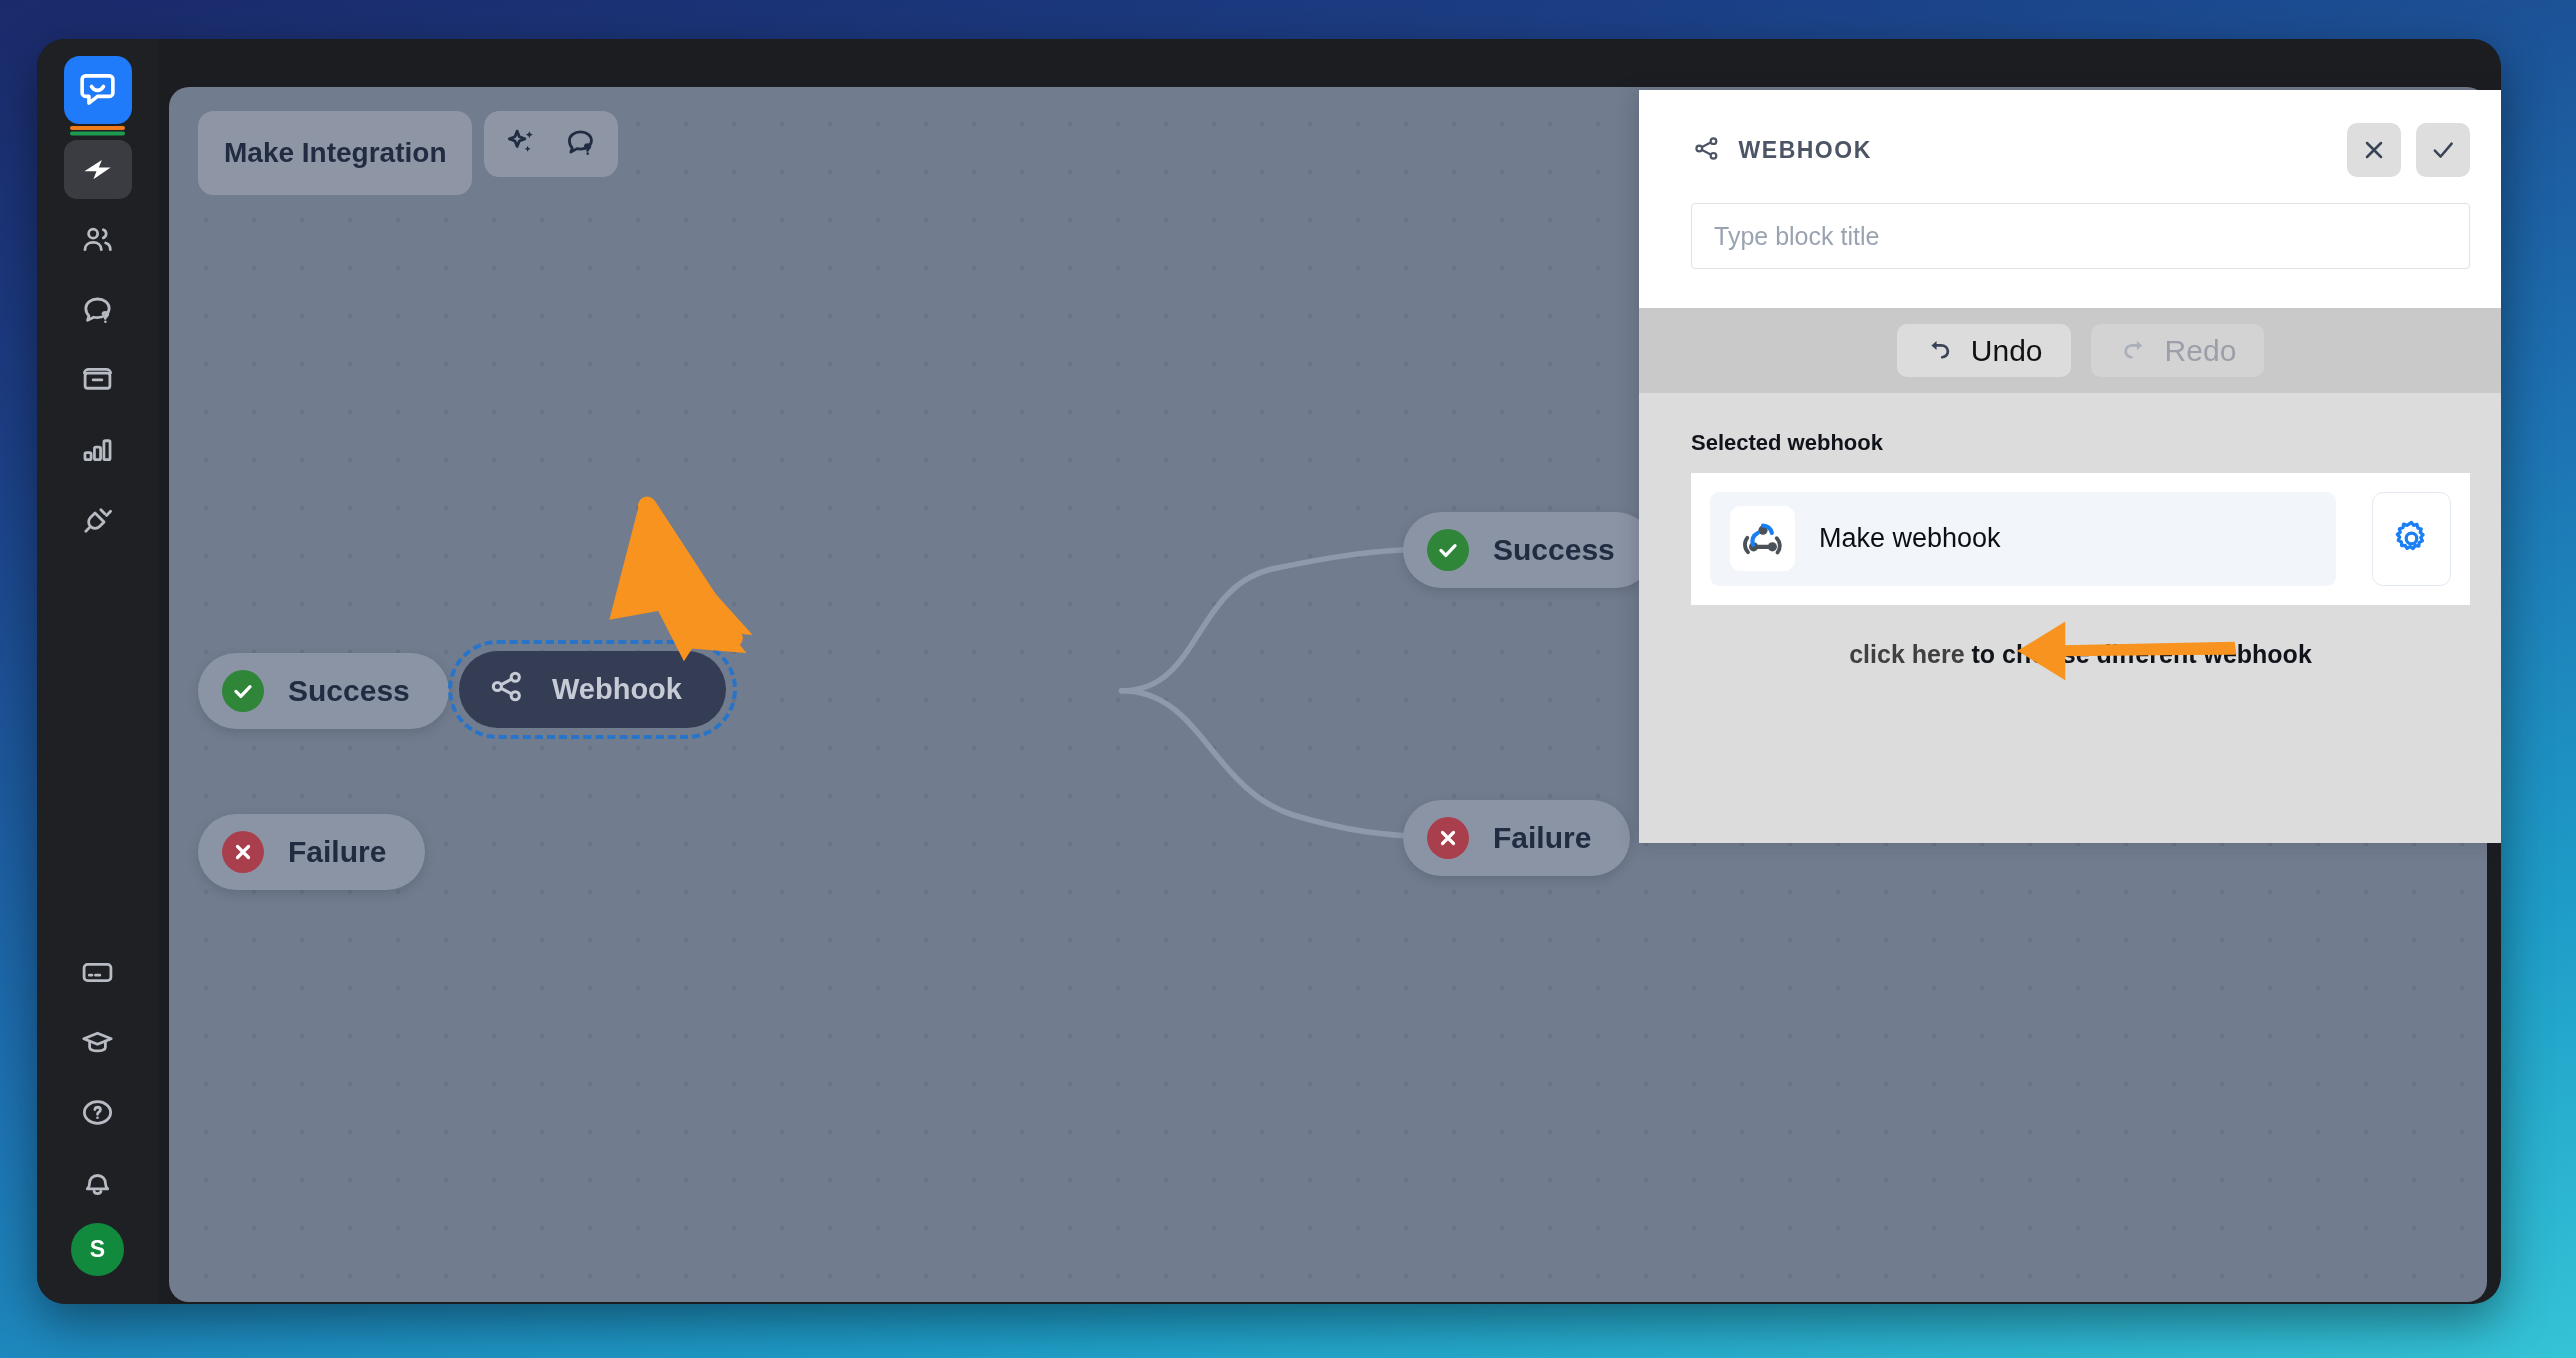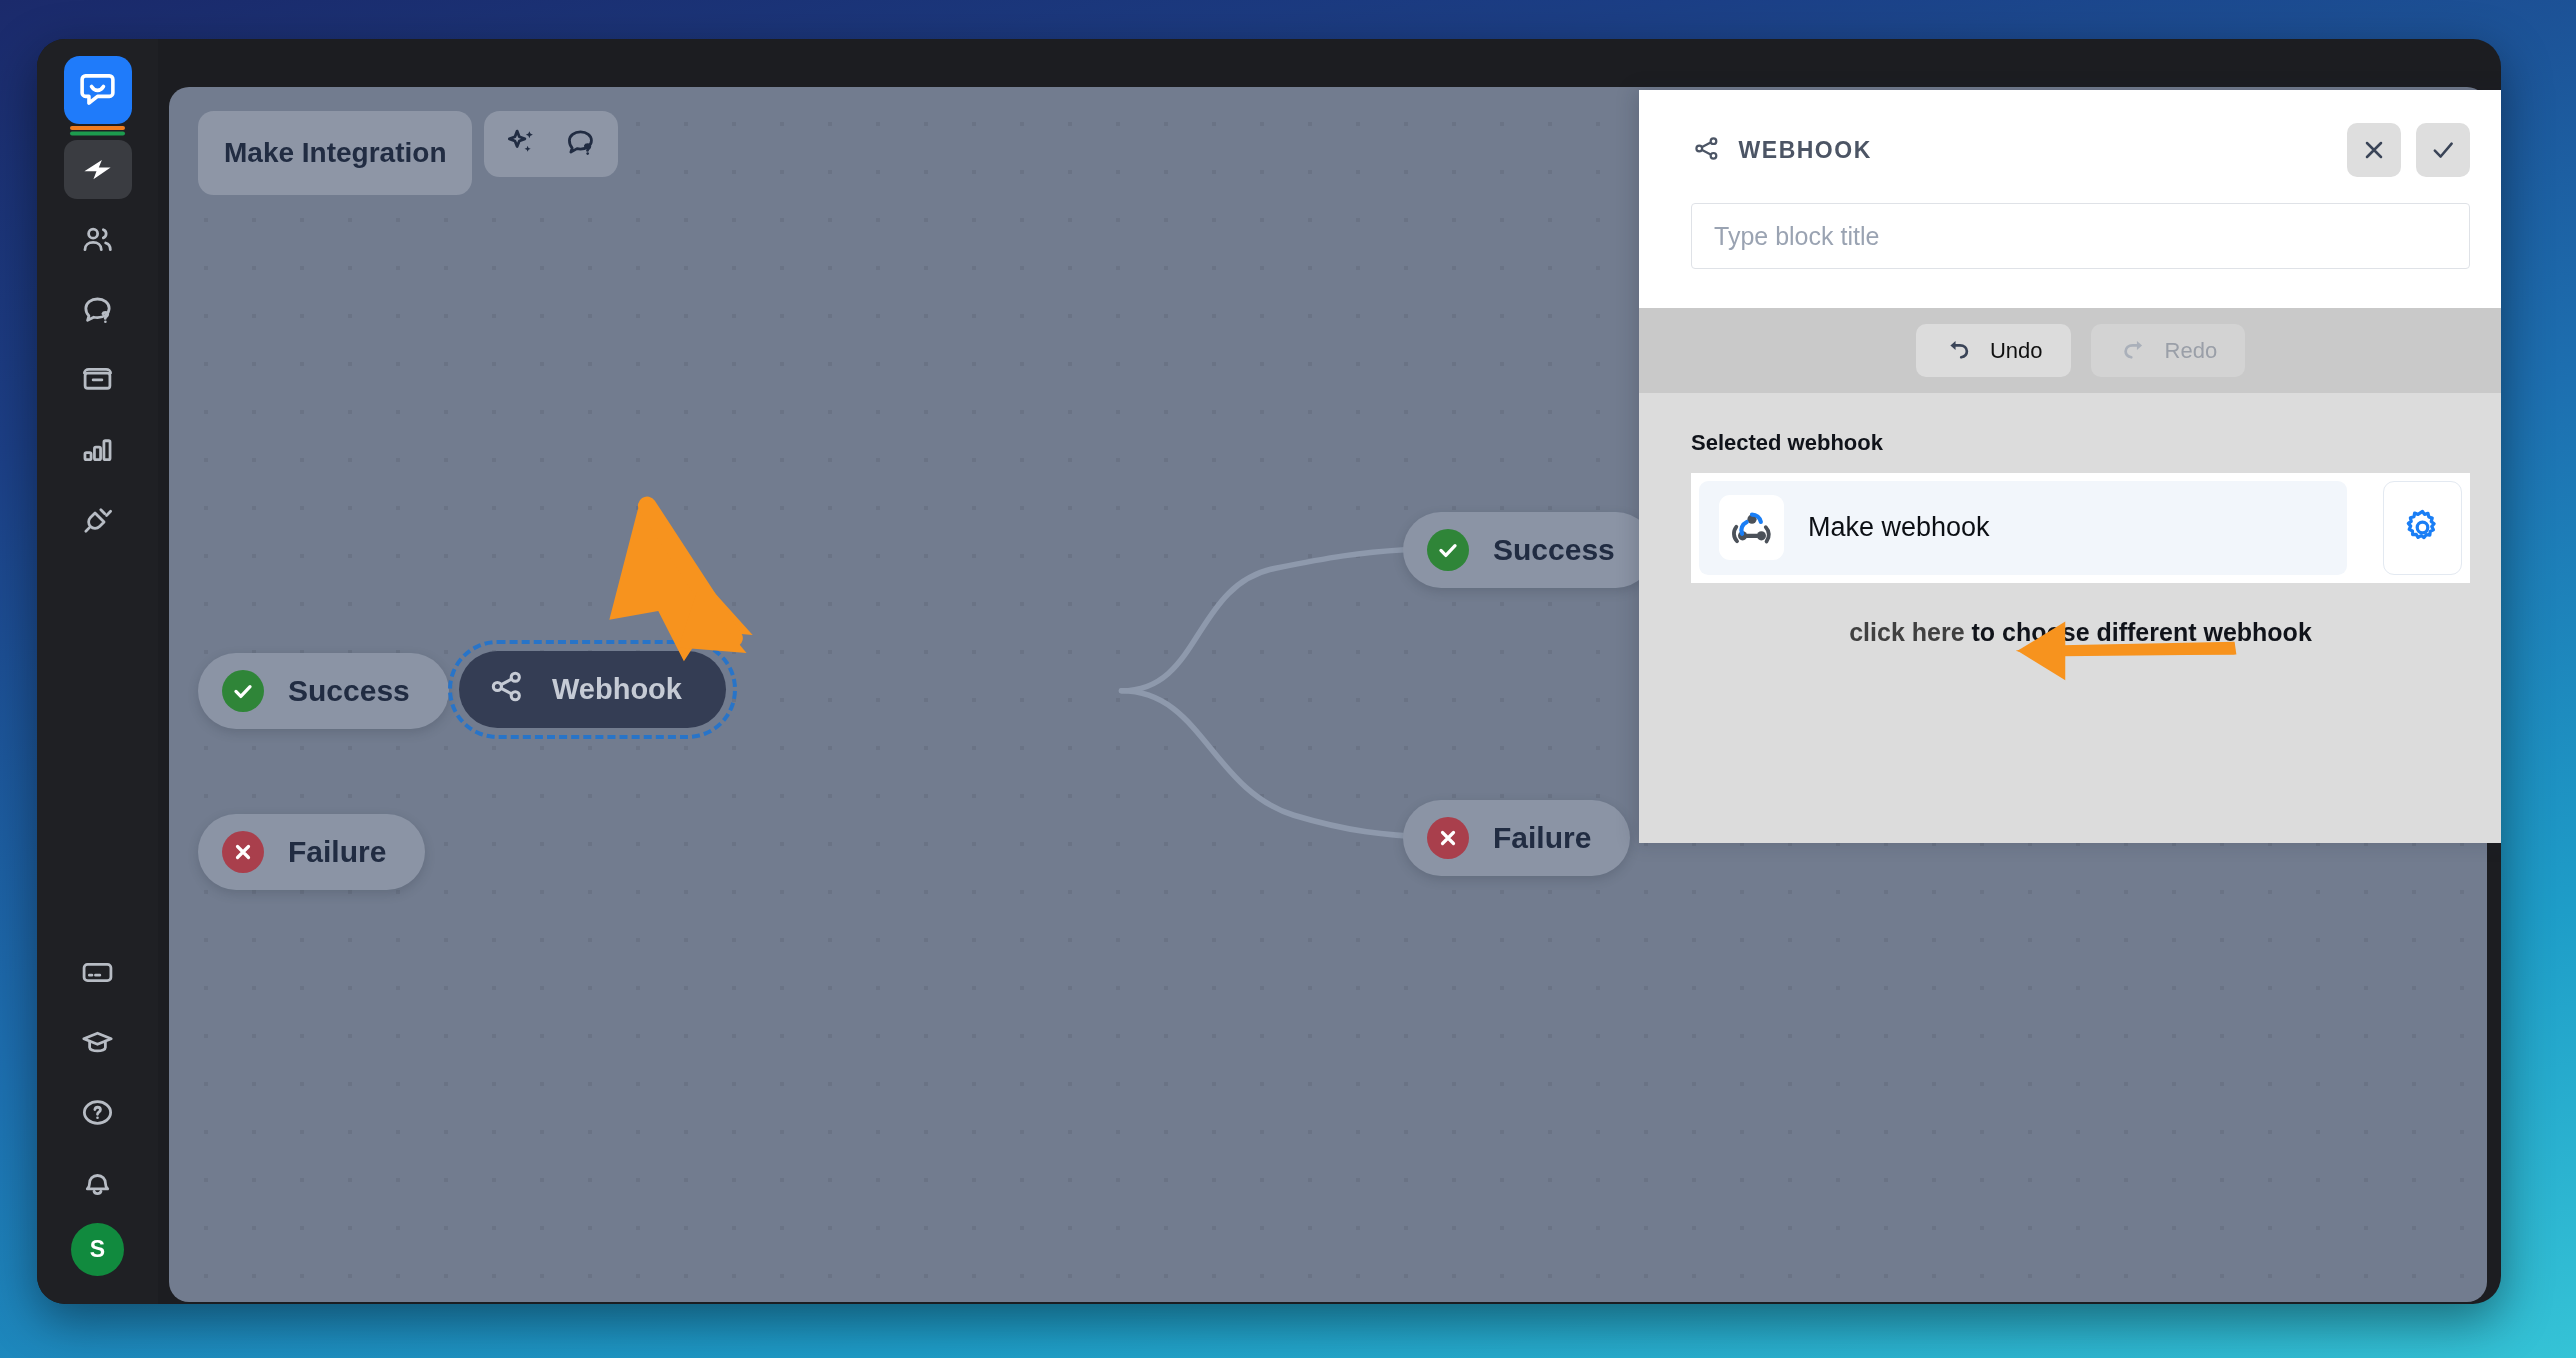--- a/index.html
+++ b/index.html
@@ -143,28 +143,28 @@
   }
   #title-input::placeholder { color: #9aa3b2; }
 
   #undo-bar {
     background: #c9c9c9; height: 85px;
     display: flex; align-items: center; justify-content: center; gap: 20px;
   }
   .hist-btn {
     display: flex; align-items: center; gap: 16.6px;
     height: 53px; padding: 0 28px; border-radius: 10px;
-    background: #dcdcdc; font-size: 22px; color: #111;
+    background: #dcdcdc; font-size: 30px; color: #111;
   }
   .hist-btn.disabled { background: #d3d3d3; color: #9a9fa8; }
 
   #panel-body { padding: 37px 52px 0 52px; }
   #sel-label { font-size: 22px; font-weight: bold; color: #10131a; }
   #sel-card {
-    margin-top: 16.6px; background: #fff; padding: 8px;
+    margin-top: 16.6px; background: #fff; padding: 19px;
     display: flex; align-items: stretch; gap: 36px;
     position: relative;
   }
   #sel-row {
     flex: 1 1 auto; background: #f2f6fb; border-radius: 9.2px;
     display: flex; align-items: center; gap: 24px; padding: 14.8px 20px;
     position: relative;
   }
   #sel-icon-box {
     width: 65px; height: 65px; border-radius: 11px; background: #fff;

